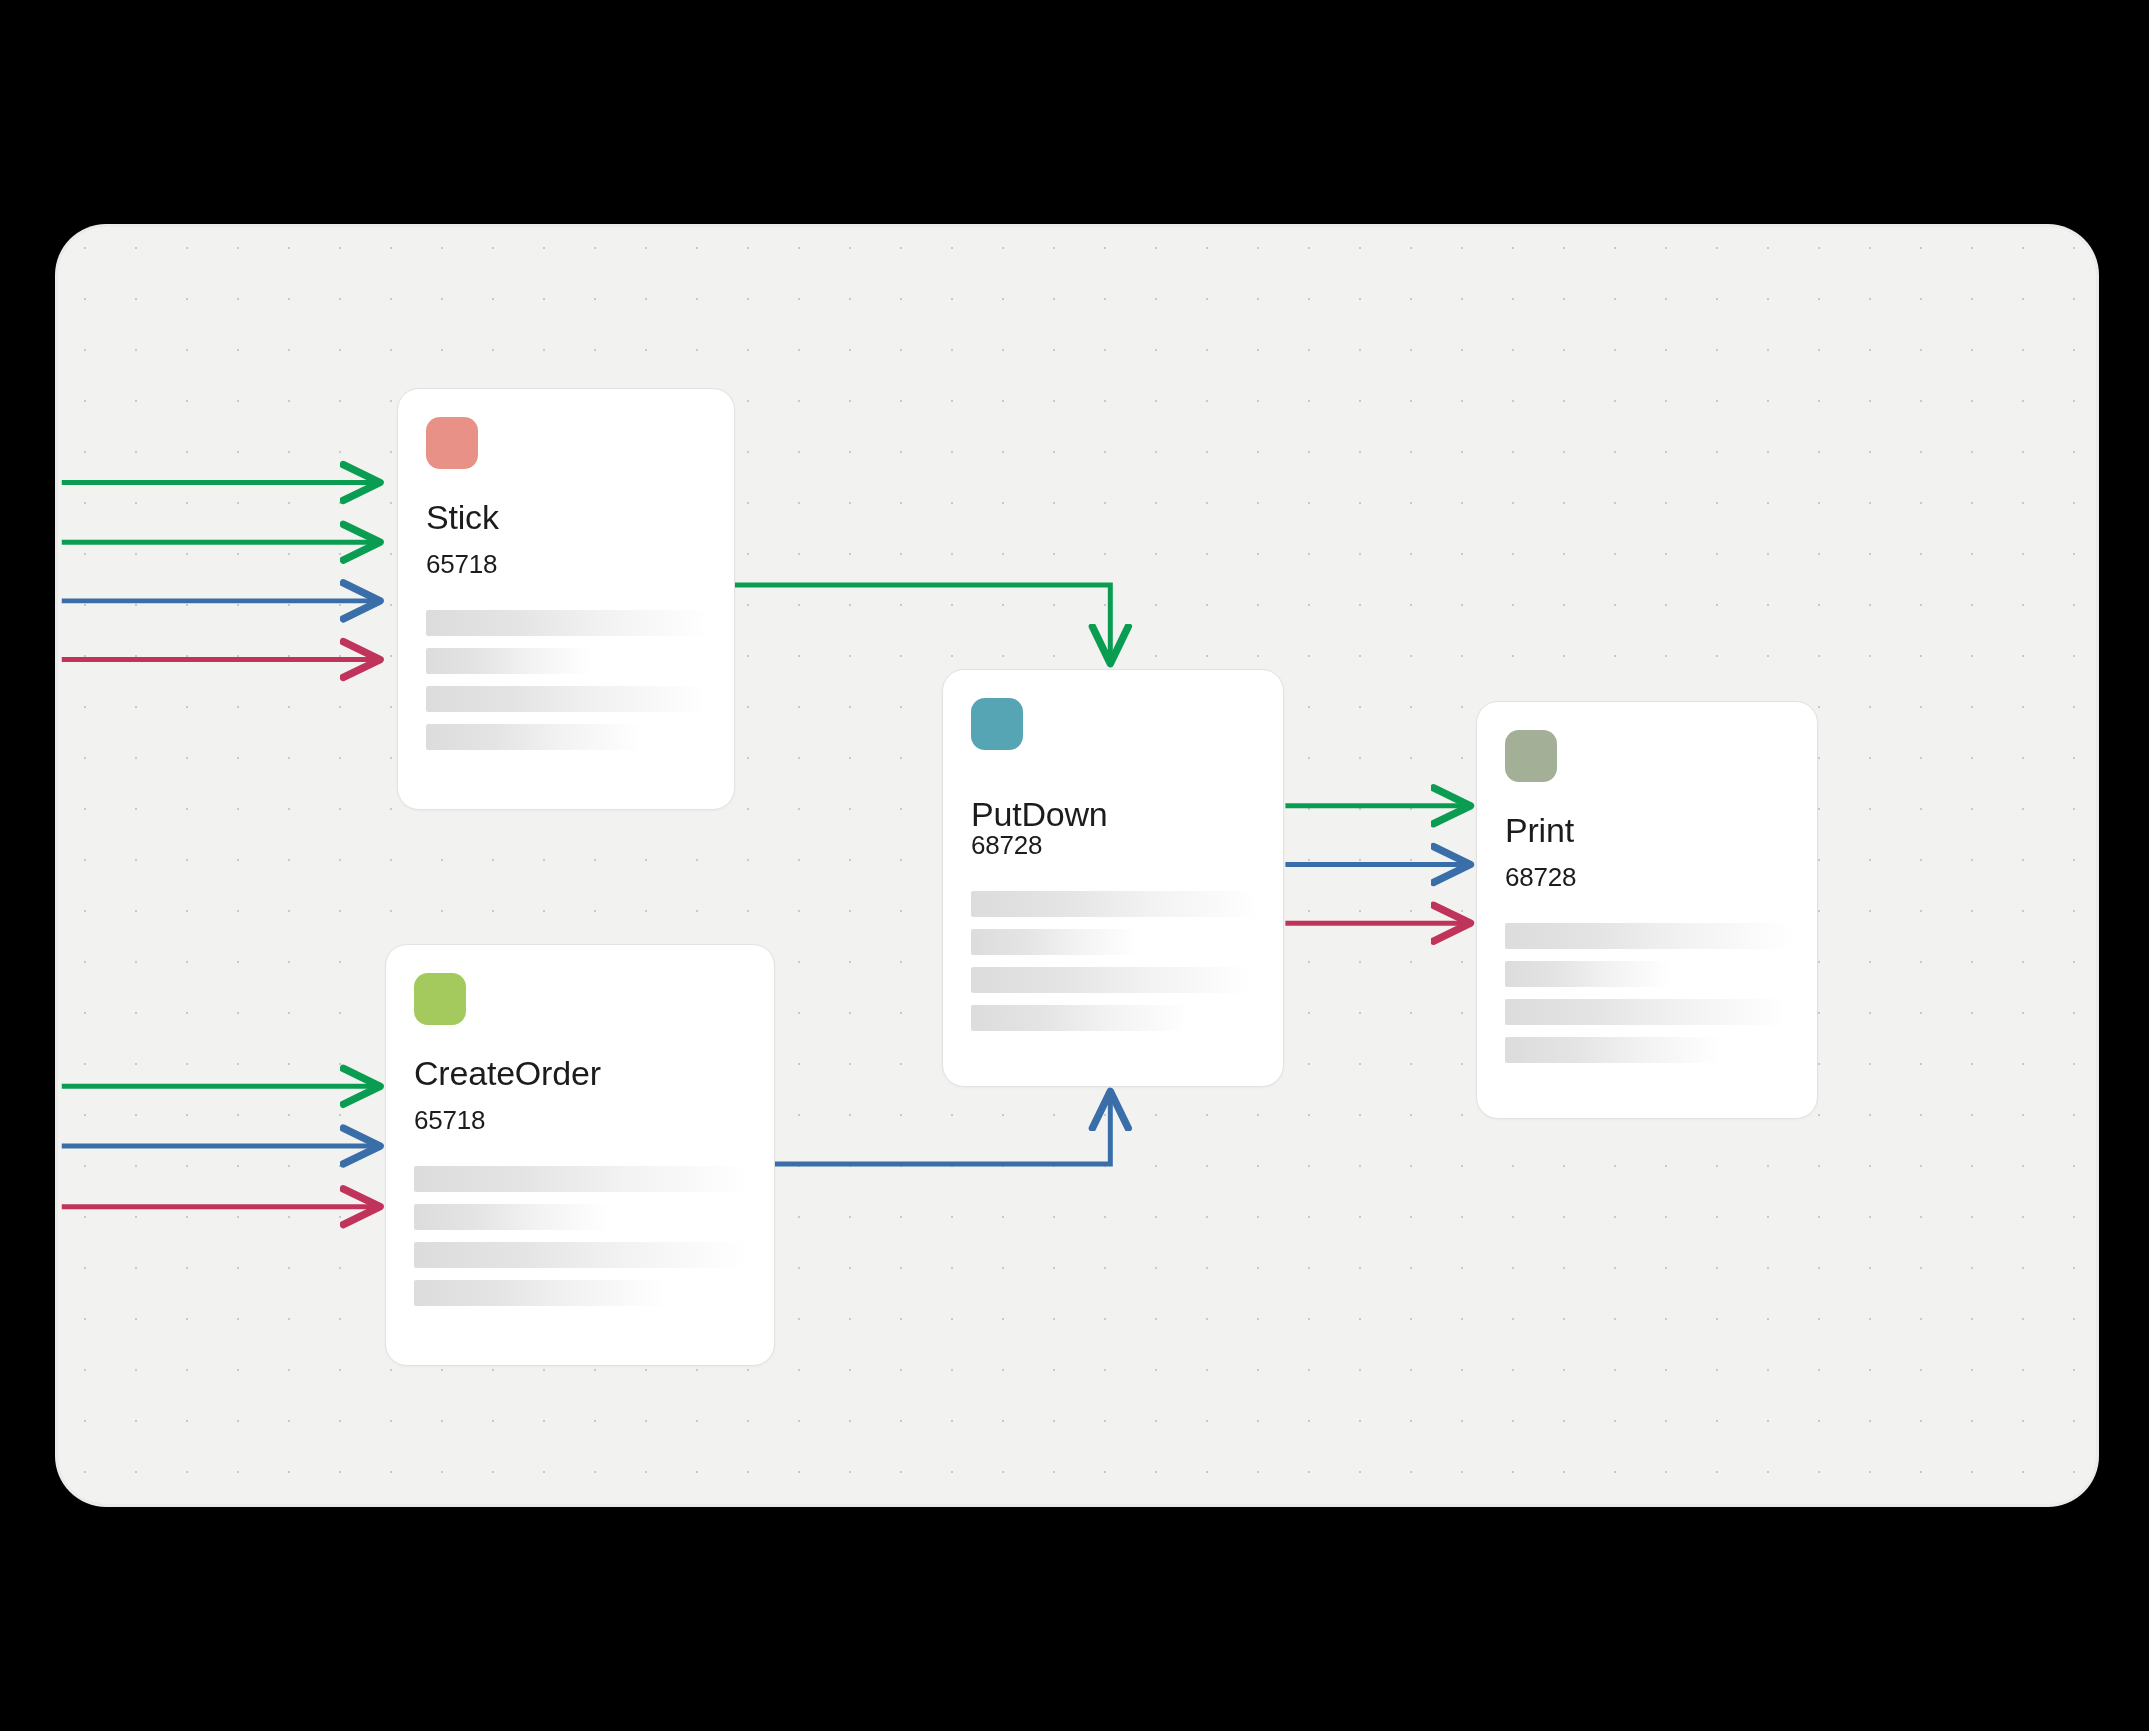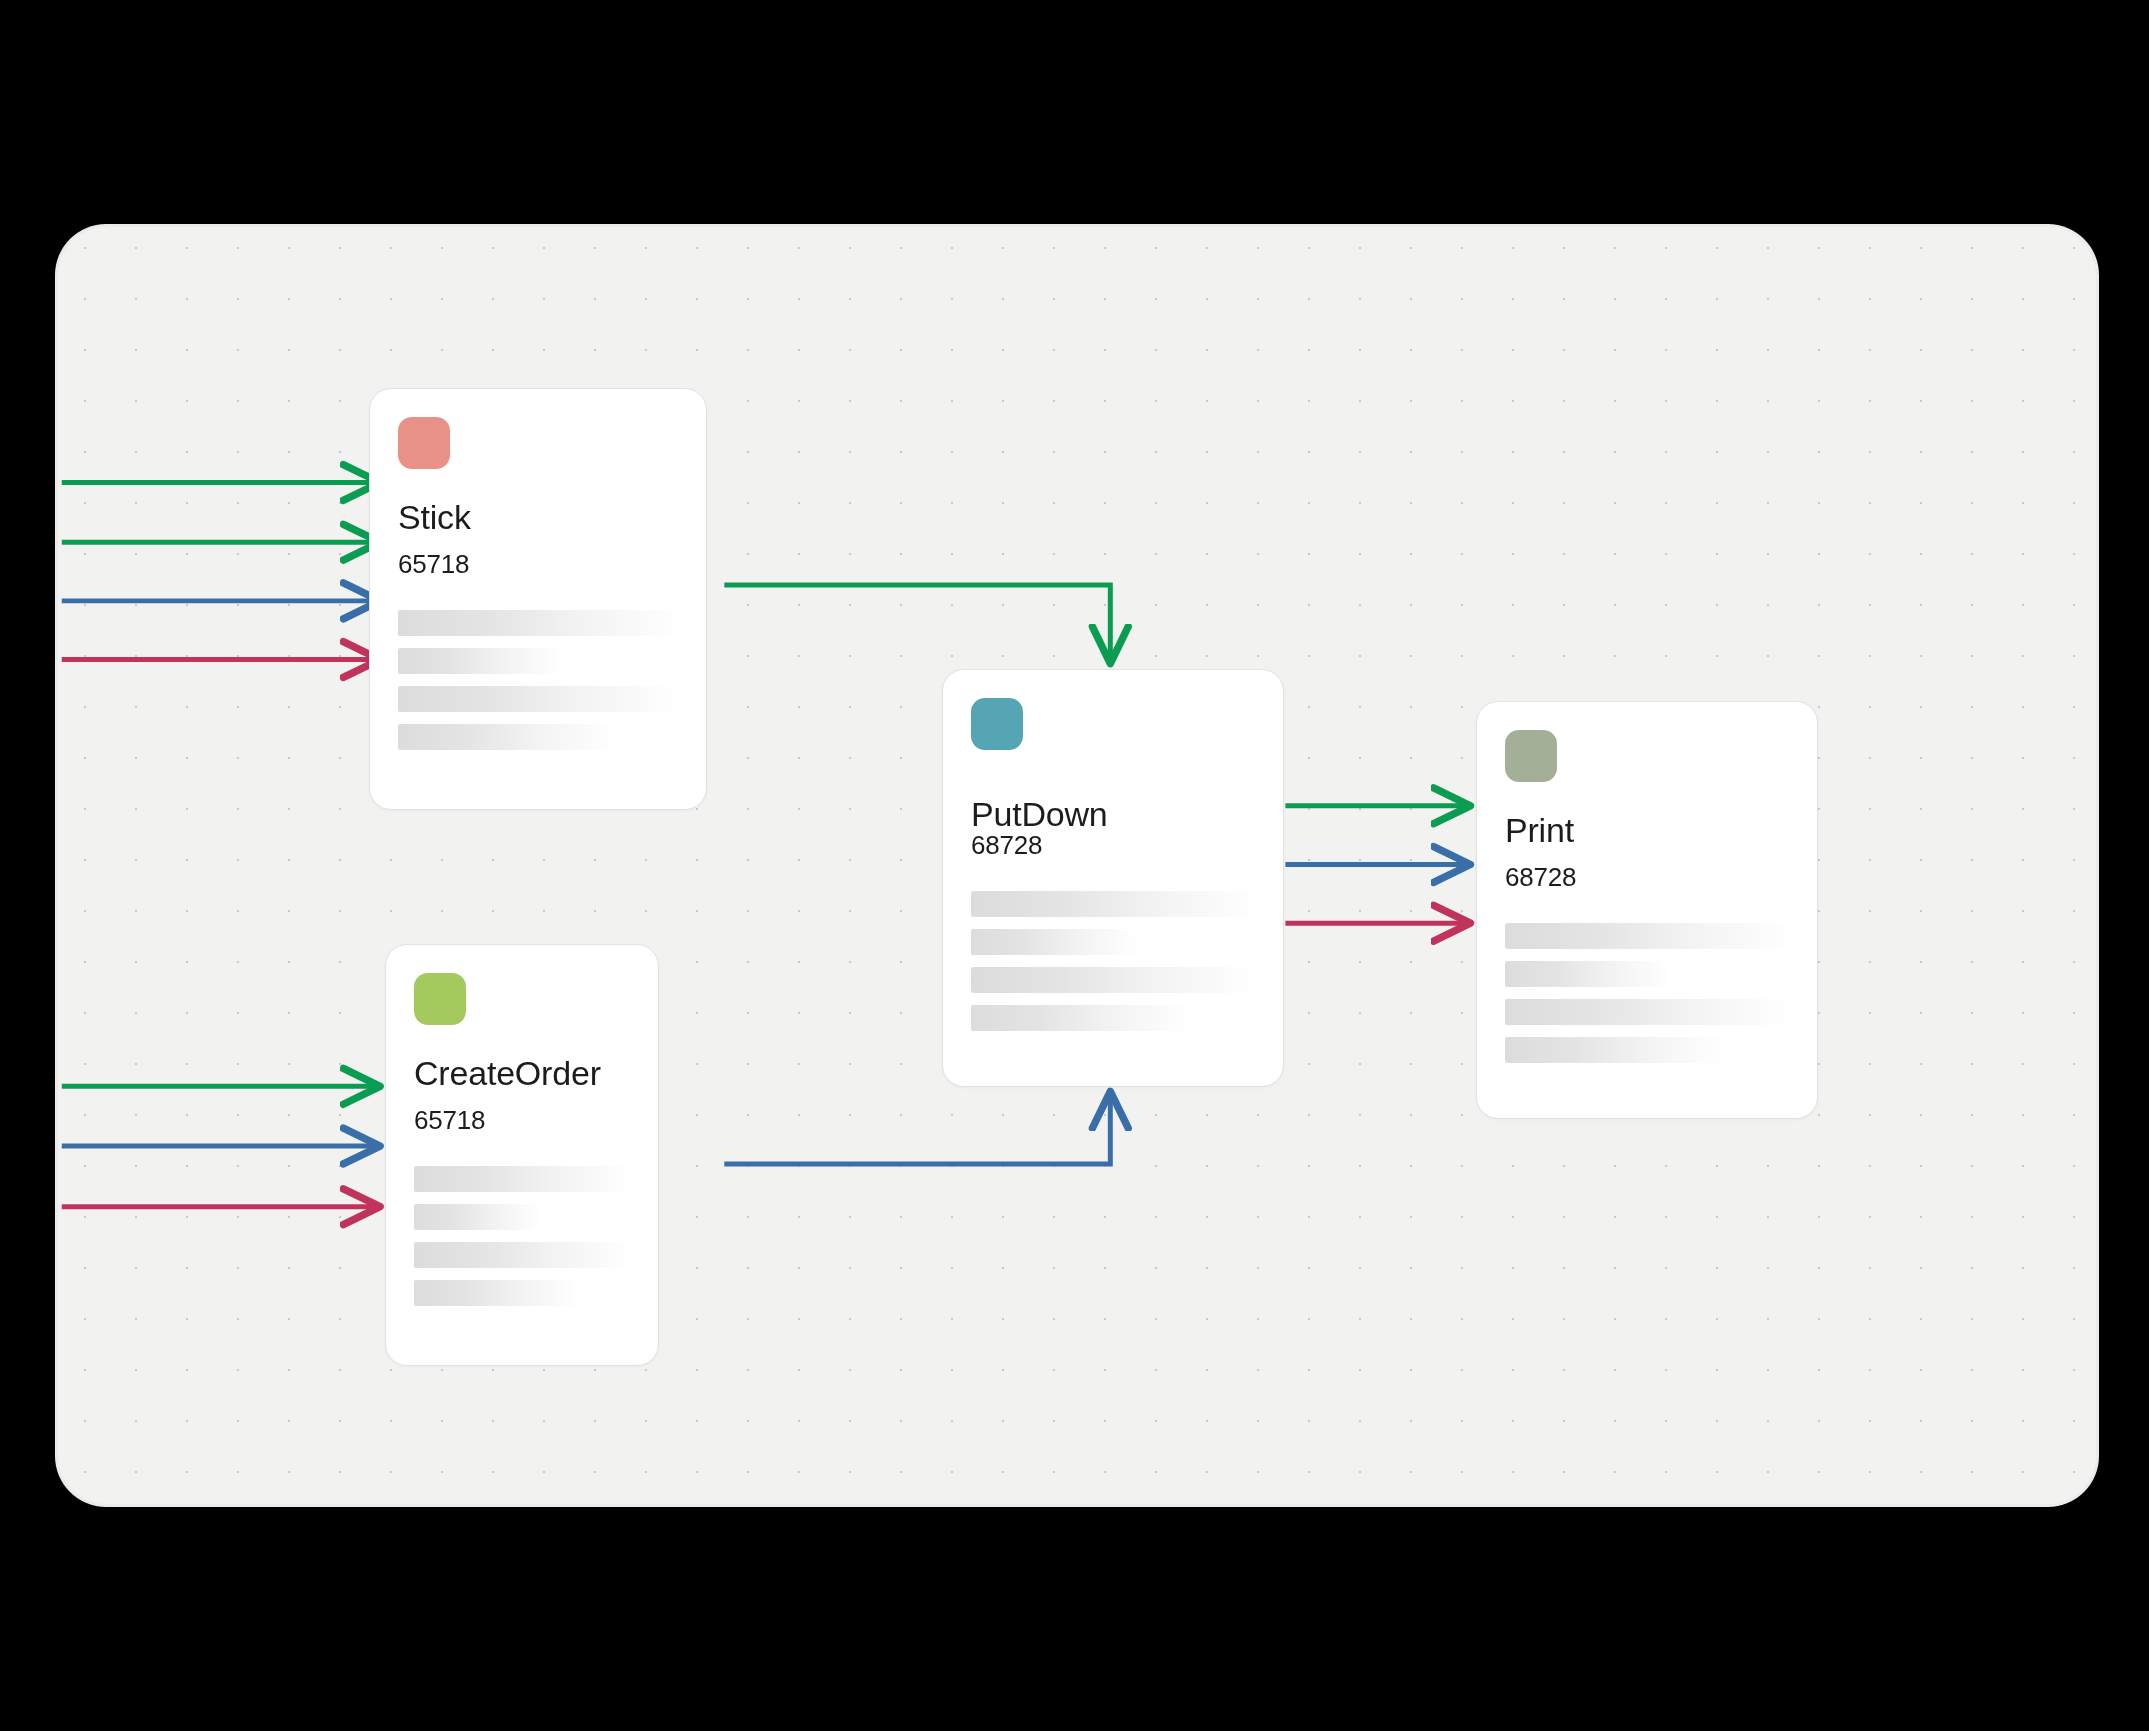--- a/index.html
+++ b/index.html
@@ -85,27 +85,27 @@
     right: 24px;
   }
   .sk {
     height: 26px;
     margin-bottom: 12px;
     border-radius: 2px;
     background: linear-gradient(to right, #dcdcdc 0%, #e4e4e4 32%, #f2f2f2 62%, rgba(250,250,250,0) 100%);
   }
 
   
-  #node-stick        { left: 369px; top: 388px;  width: 338px; height: 422px; }
+  #node-stick        { left: 397px; top: 388px;  width: 338px; height: 422px; }
   #node-stick .node-icon  { left: 28px; top: 28px; }
   #node-stick .node-title { left: 28px; top: 111px; }
   #node-stick .node-sub   { left: 28px; top: 162px; }
   #node-stick .skeletons  { top: 221px; }
 
-  #node-createorder  { left: 385px; top: 944px;  width: 274px; height: 422px; }
+  #node-createorder  { left: 385px; top: 944px;  width: 390px; height: 422px; }
   #node-createorder .node-icon  { left: 28px; top: 28px; }
   #node-createorder .node-title { left: 28px; top: 111px; }
   #node-createorder .node-sub   { left: 28px; top: 162px; }
   #node-createorder .skeletons  { top: 221px; }
 
   #node-putdown      { left: 942px; top: 669px;  width: 342px; height: 418px; }
   #node-putdown .node-icon  { left: 28px; top: 28px; }
   #node-putdown .node-title { left: 28px; top: 127px; }
   #node-putdown .node-sub   { left: 28px; top: 162px; }
   #node-putdown .skeletons  { top: 221px; }

